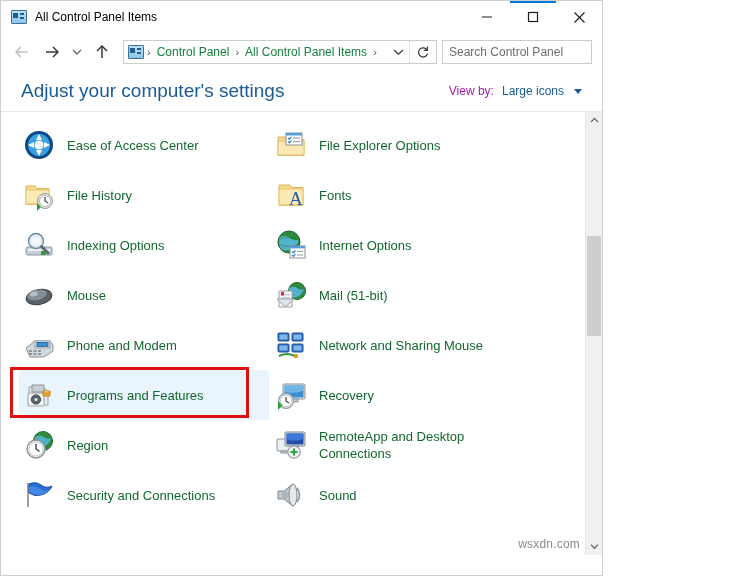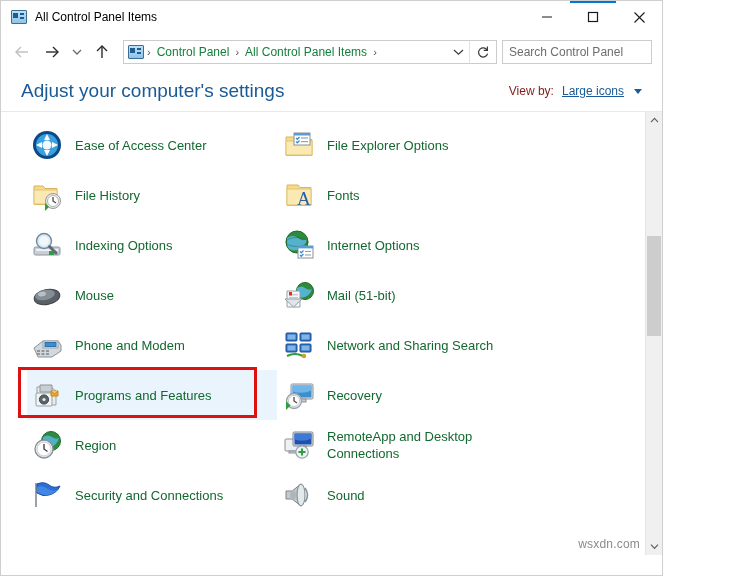--- a/index.html
+++ b/index.html
@@ -10,21 +10,21 @@
   body {
     width: 731px;
     height: 576px;
     overflow: hidden;
     font-family: "Liberation Sans", sans-serif;
     -webkit-font-smoothing: antialiased;
   }
 
   .window {
     position: relative;
-    width: 663px;
+    width: 603px;
     height: 576px;
     background: #ffffff;
     border: 1px solid #cfcfcf;
     box-sizing: border-box;
     overflow: hidden;
   }
 
   
   .titlebar {
     position: relative;
@@ -229,45 +229,44 @@
     white-space: nowrap;
   }
   .viewby-wrap {
     display: flex;
     align-items: center;
     gap: 8px;
     flex: 0 0 auto;
   }
   .viewby-label {
     font-size: 12px;
-    color: #7f1d1d;
+    color: #a21caf;
   }
   .viewby-value {
     font-size: 12px;
     color: #1a5a96;
-    text-decoration: underline;
   }
   .viewby-caret {
     width: 0; height: 0;
     border-left: 4px solid transparent;
     border-right: 4px solid transparent;
     border-top: 5px solid #1a5a96;
     margin-left: 2px;
   }
 
   
   .content {
     position: relative;
     height: 443px;
     background: #ffffff;
     overflow: hidden;
   }
   .grid {
     position: absolute;
-    left: 12px; top: 0;
+    left: 4px; top: 0;
     width: 706px;
     height: 443px;
     padding-top: 8px;
     box-sizing: border-box;
   }
   .col {
     position: absolute;
     top: 8px;
     width: 250px;
   }
@@ -621,21 +620,21 @@
                   <rect x="17" y="4" width="11" height="8" rx="1" fill="#2f6fc0" stroke="#1d4f94"></rect>
                   <rect x="18.5" y="5.5" width="8" height="5" fill="#7fb6ea"></rect>
                   <rect x="3" y="15" width="11" height="8" rx="1" fill="#2f6fc0" stroke="#1d4f94"></rect>
                   <rect x="4.5" y="16.5" width="8" height="5" fill="#7fb6ea"></rect>
                   <rect x="17" y="15" width="11" height="8" rx="1" fill="#2f6fc0" stroke="#1d4f94"></rect>
                   <rect x="18.5" y="16.5" width="8" height="5" fill="#7fb6ea"></rect>
                   <path d="M4 27 q8 -4 16 0" stroke="#2f9e3f" stroke-width="2" fill="none"></path>
                   <circle cx="21" cy="27" r="2.2" fill="#d0a020"></circle>
                 </g>
               </svg></span>
-            <span class="item-label">Network and Sharing Search</span>
+            <span class="item-label">Network and Sharing Mouse</span>
           </div>
           <div class="item">
             <span class="item-icon"><svg width="32" height="32" viewBox="0 0 32 32">
                 <rect x="8" y="5" width="22" height="15" rx="1.2" fill="#dfe5ea" stroke="#8a9299"></rect>
                 <rect x="9.5" y="6.5" width="19" height="12" fill="#3b8fd0"></rect>
                 <path d="M9.5 6.5 h19 v5 q-9 4 -19 1 z" fill="#6fb5e8"></path>
                 <rect x="16" y="20" width="7" height="3" fill="#c4cacf" stroke="#8a9299"></rect>
                 <circle cx="11" cy="22" r="7.5" fill="#eef1f3" stroke="#9aa2a8" stroke-width="1.3"></circle>
                 <circle cx="11" cy="22" r="5.6" fill="#ffffff" stroke="#c4cacf"></circle>
                 <path d="M11 18 v4 l3 2" stroke="#4a4a4a" stroke-width="1.3" fill="none"></path>

